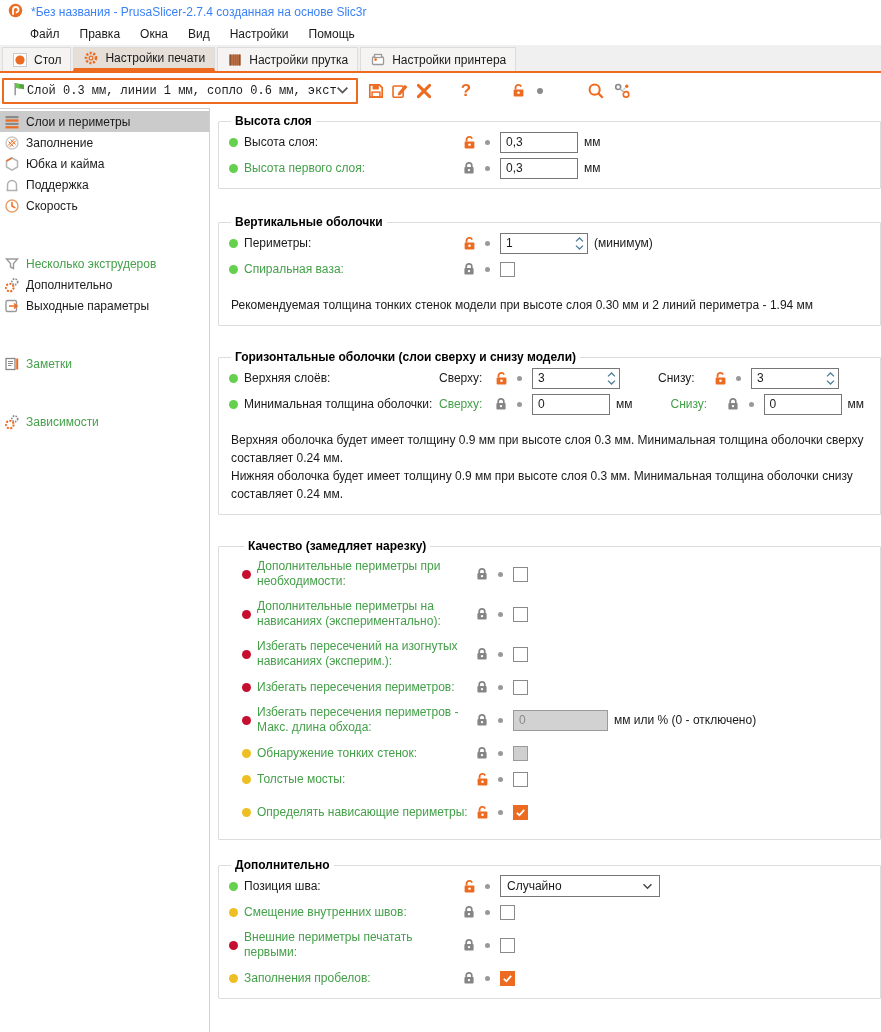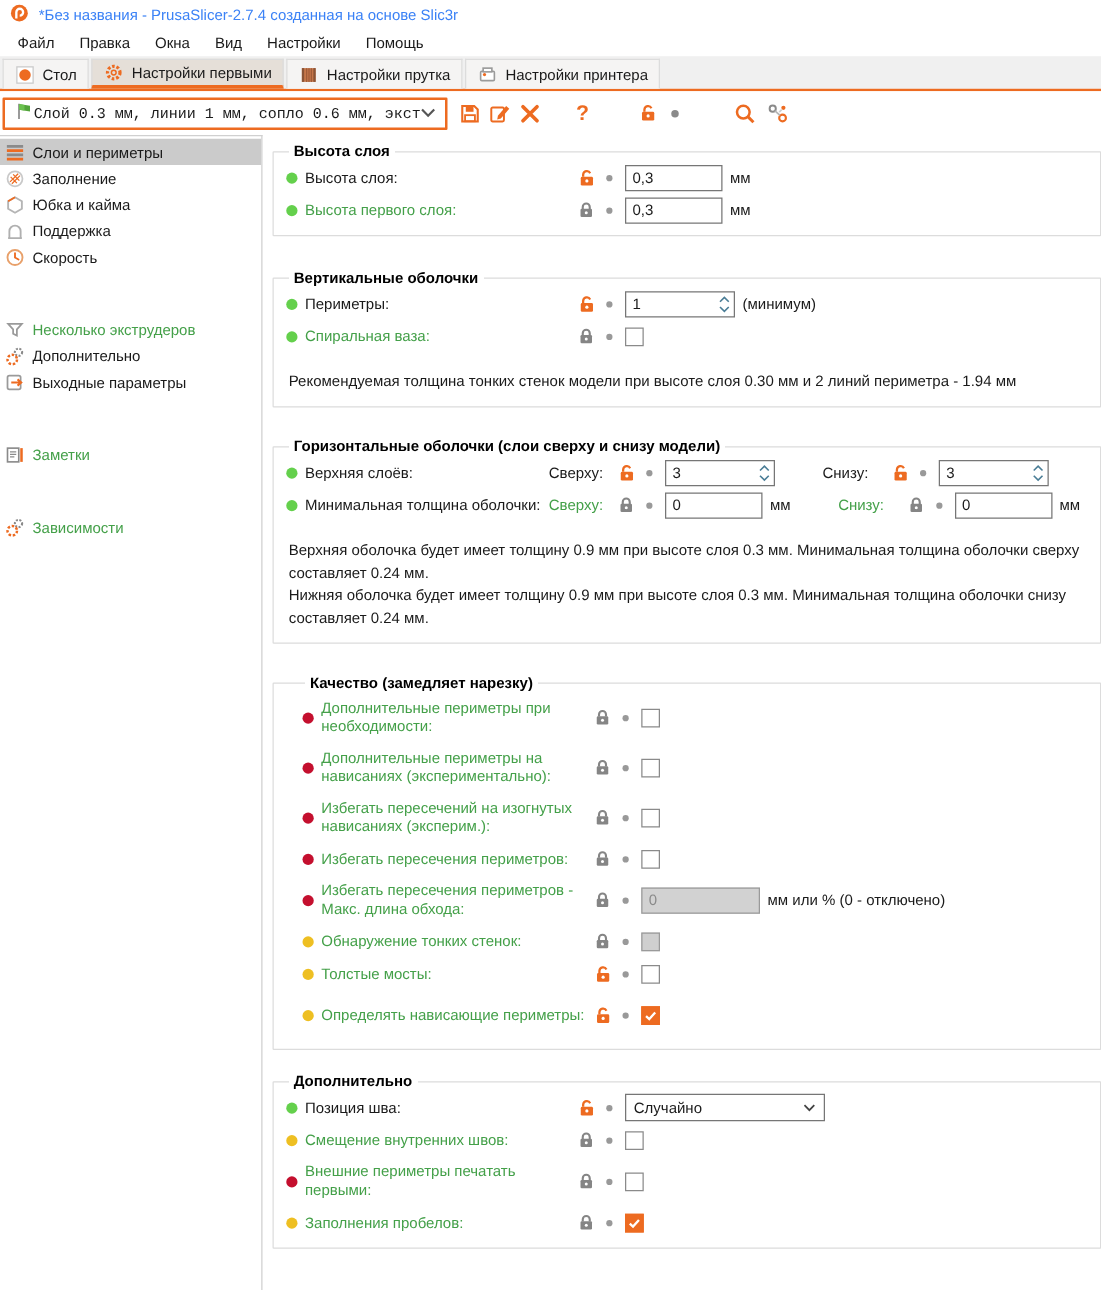--- a/index.html
+++ b/index.html
@@ -13,21 +13,21 @@
   *{box-sizing:border-box;}
   html,body{margin:0;padding:0;}
   body{font-family:"Liberation Sans","DejaVu Sans",sans-serif;font-size:12px;color:#1a1a1a;background:#fff;}
   .window{position:relative;width:881px;height:1032px;background:#fff;overflow:hidden;}
 
   
   .titlebar{height:23px;display:flex;align-items:center;padding-left:8px;background:#fff;}
   .titlebar .ttext{margin-left:8px;color:#3b82f6;}
 
   
-  .menubar{height:22px;display:flex;align-items:center;padding-left:4px;background:#fff;}
+  .menubar{height:22px;display:flex;align-items:center;padding-left:20px;background:#fff;}
   .menu-item{padding:2px 10px;cursor:default;}
 
   
   .tabbar{height:26px;background:#f0f0f0;display:flex;align-items:flex-end;padding-left:2px;}
   .tab{height:24px;display:inline-flex;align-items:center;gap:6px;padding:0 9px;margin-right:2px;
        background:#f5f4f3;border:1px solid #dcdcdc;border-bottom:none;cursor:default;}
   .tab.active{background:#e5dfd8;border-bottom:3px solid var(--accent);padding-bottom:0;}
   .tab .ticon{display:inline-flex;width:16px;height:16px;}
   .accentline{height:2px;background:var(--accent);}
 
@@ -116,21 +116,21 @@
         </span>
         <span>Стол</span>
       </span>
       <span class="tab active">
         <span class="ticon" style="display: inline-flex; align-items: center;">
           <svg width="16" height="16" viewBox="0 0 16 16">
             <circle cx="8" cy="8" r="5" fill="none" stroke="#ED6B21" stroke-width="2.6" stroke-dasharray="2.1 1.5"></circle>
             <circle cx="8" cy="8" r="1.9" fill="none" stroke="#ED6B21" stroke-width="1.2"></circle>
           </svg>
         </span>
-        <span>Настройки первыми</span>
+        <span>Настройки печати</span>
       </span>
       <span class="tab">
         <span class="ticon" style="display: inline-flex; align-items: center;">
           <svg width="16" height="16" viewBox="0 0 16 16">
             <rect x="2.5" y="2.5" width="11" height="11" fill="#c5764a"></rect>
             <rect x="2.5" y="2.5" width="1.8" height="11" fill="#8a5436"></rect>
             <rect x="11.7" y="2.5" width="1.8" height="11" fill="#8a5436"></rect>
             <path d="M6.3 2.5 V13.5 M8.2 2.5 V13.5 M10.1 2.5 V13.5" stroke="#a05c38" stroke-width="1"></path>
           </svg>
         </span>

